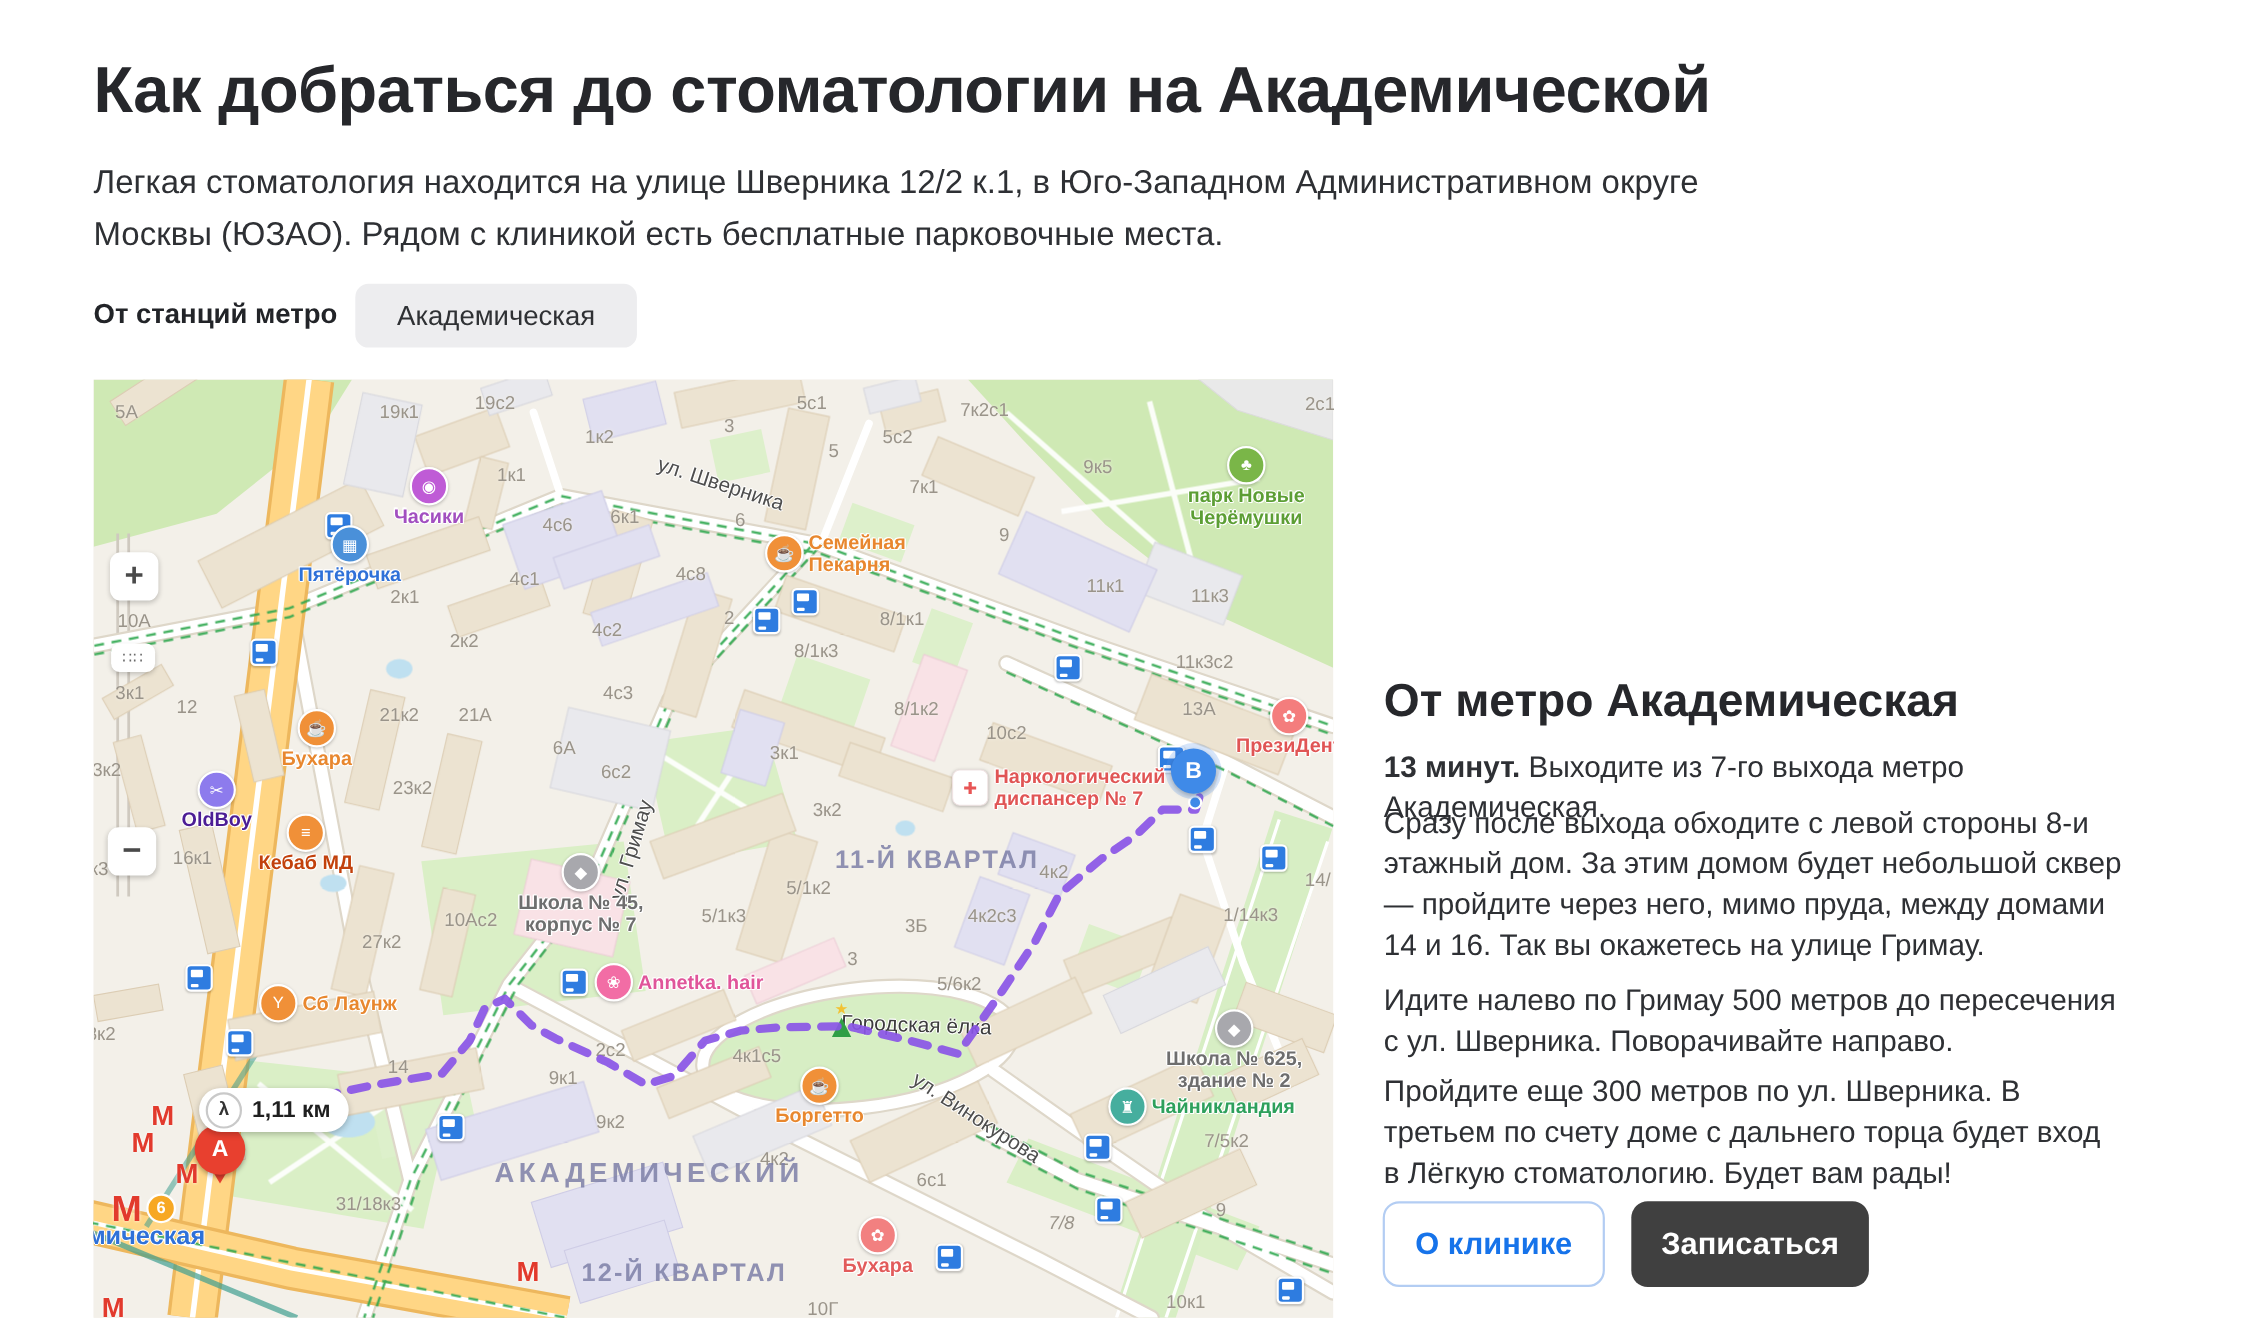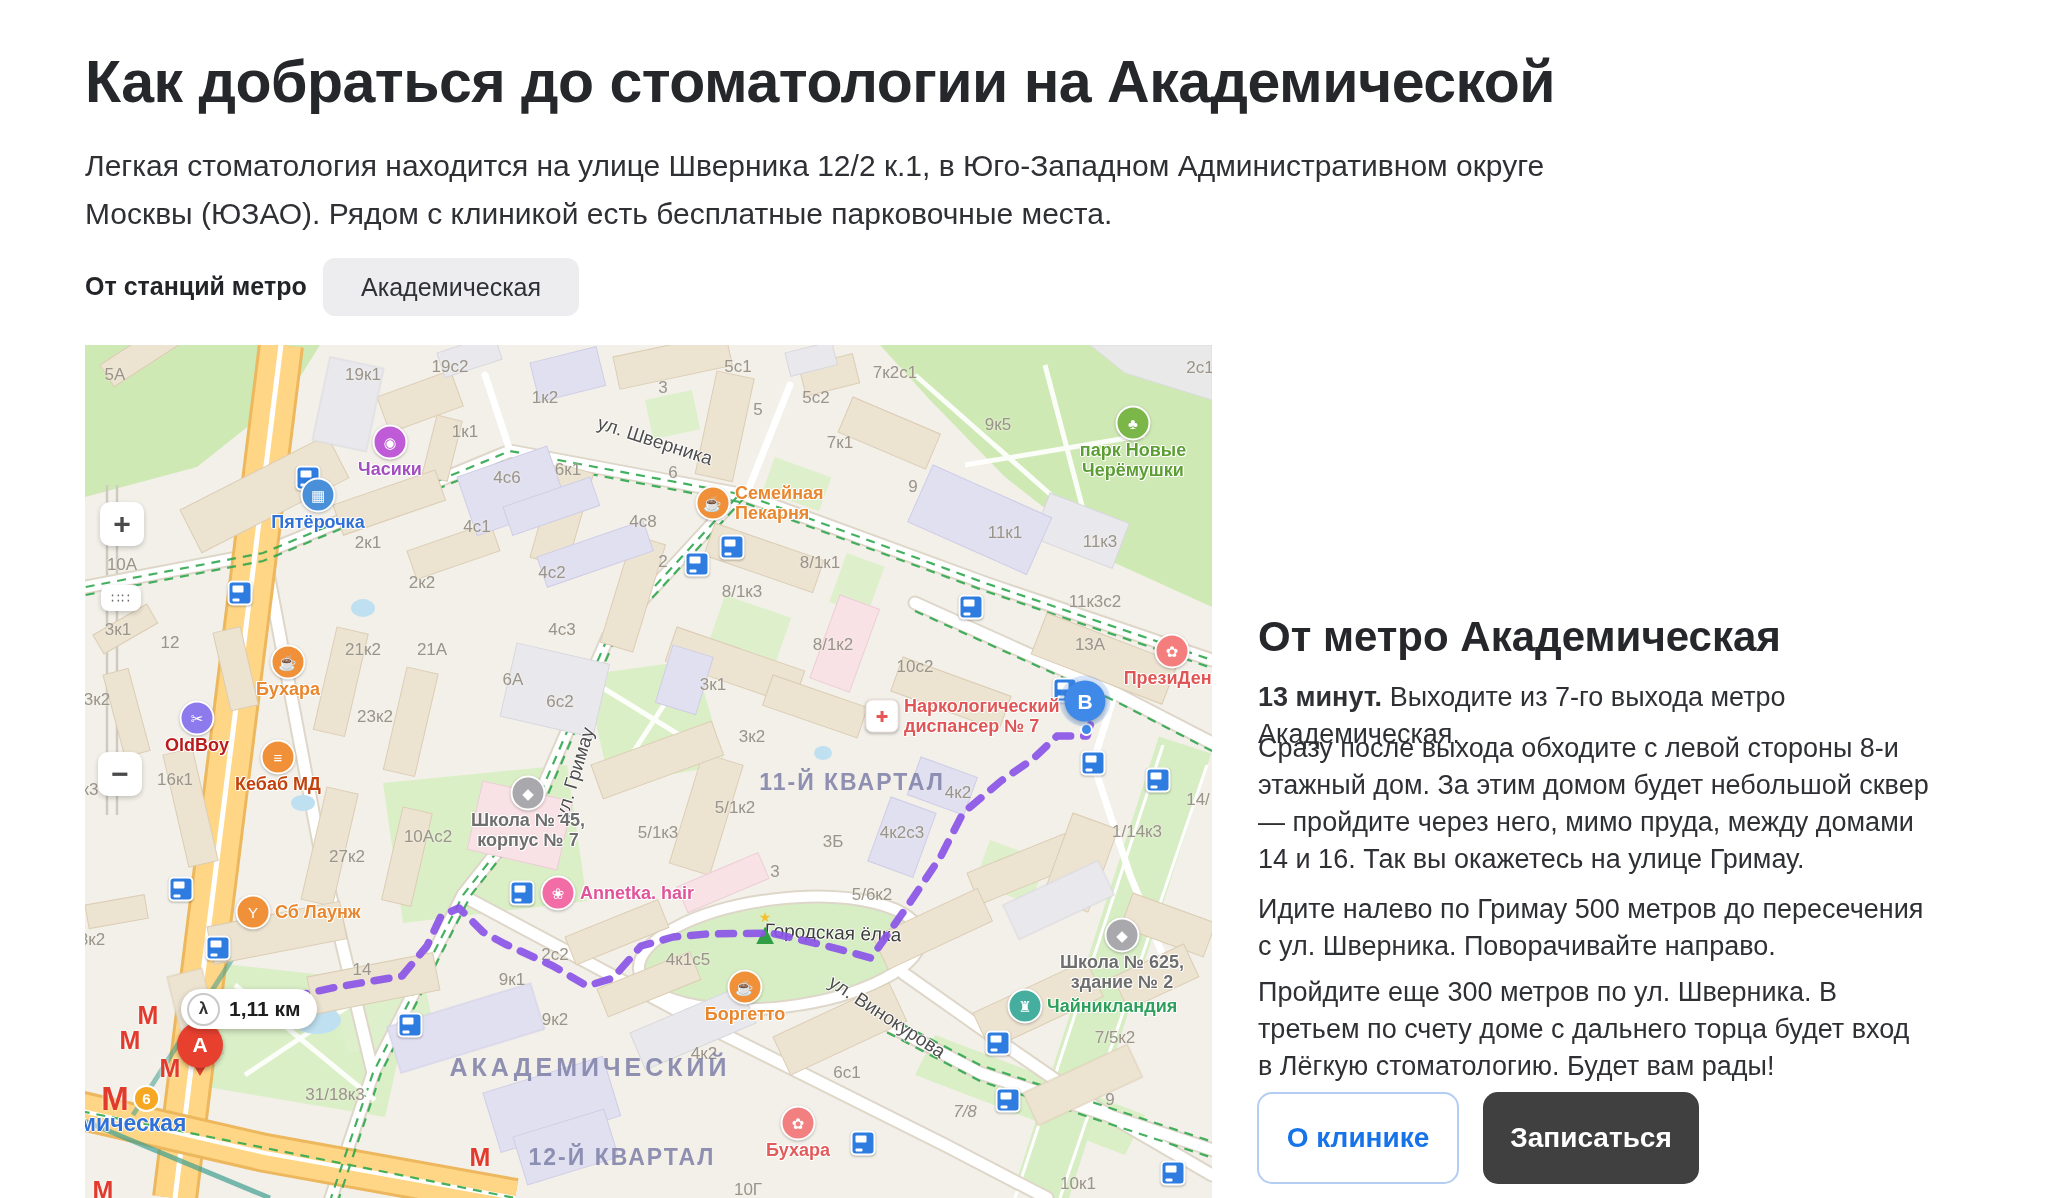--- a/index.html
+++ b/index.html
@@ -63,21 +63,21 @@
     box-shadow:0 2px 5px rgba(0,0,0,.2);color:#4a4a4a;font-size:30px;font-weight:700;display:flex;
     align-items:center;justify-content:center;cursor:pointer;font-family:inherit;}
   .mapbtn.plus{left:15px;top:157px;}
   .mapbtn.minus{left:13px;top:407px;}
   .mapbtn.ruler{left:16px;top:240px;width:40px;height:26px;border-radius:8px;font-size:14px;font-weight:400;
     color:#6a6a6a;letter-spacing:1px;}
   
   .dir-heading{position:absolute;left:1258px;top:578px;font-size:42px;font-weight:700;color:#26272b;}
   .dir-p{position:absolute;left:1258px;width:672px;font-size:27px;line-height:37px;color:#2e3034;}
   .dir-p b{font-weight:700;}
-  .btn{position:absolute;top:1092px;height:92px;border-radius:15px;font-size:28px;font-weight:700;
+  .btn{position:absolute;top:1092px;height:78px;border-radius:15px;font-size:28px;font-weight:700;
     display:flex;align-items:center;justify-content:center;cursor:pointer;font-family:inherit;}
   .btn-about{left:1257px;width:202px;background:#fff;border:2px solid #b3cdf3;color:#1673ea;}
   .btn-signup{left:1483px;width:216px;background:#404040;border:none;color:#fff;}
 </style>
 </head>
 <body>
 
 <h1 class="page-title">Как добраться до стоматологии на Академической</h1>
 <p class="intro">Легкая стоматология находится на улице Шверника 12/2 к.1, в Юго-Западном Административном округе Москвы (ЮЗАО). Рядом с клиникой есть бесплатные парковочные места.</p>
 <div class="tabs-label">От станций метро</div>
@@ -268,21 +268,21 @@
       <span class="map-bl" style="position: absolute; left: 337px; top: 238px;">2к2</span>
       <span class="map-bl" style="position: absolute; left: 37px; top: 220px;">10А</span>
       <span class="map-bl" style="position: absolute; left: 33px; top: 285px;">3к1</span>
       <span class="map-bl" style="position: absolute; left: 85px; top: 298px;">12</span>
       <span class="map-bl" style="position: absolute; left: 12px; top: 355px;">3к2</span>
       <span class="map-bl" style="position: absolute; left: 90px; top: 435px;">16к1</span>
       <span class="map-bl" style="position: absolute; left: 5px; top: 445px;">к3</span>
       <span class="map-bl" style="position: absolute; left: 483px; top: 125px;">6к1</span>
       <span class="map-bl" style="position: absolute; left: 422px; top: 133px;">4с6</span>
       <span class="map-bl" style="position: absolute; left: 588px; top: 128px;">6</span>
-      <span class="map-bl" style="position: absolute; left: 558px; top: 177px;">4с8</span>
+      <span class="map-bl" style="position: absolute; left: 543px; top: 177px;">4с8</span>
       <span class="map-bl" style="position: absolute; left: 467px; top: 228px;">4с2</span>
       <span class="map-bl" style="position: absolute; left: 578px; top: 217px;">2</span>
       <span class="map-bl" style="position: absolute; left: 735px; top: 218px;">8/1к1</span>
       <span class="map-bl" style="position: absolute; left: 657px; top: 247px;">8/1к3</span>
       <span class="map-bl" style="position: absolute; left: 477px; top: 285px;">4с3</span>
       <span class="map-bl" style="position: absolute; left: 748px; top: 300px;">8/1к2</span>
       <span class="map-bl" style="position: absolute; left: 830px; top: 322px;">10с2</span>
       <span class="map-bl" style="position: absolute; left: 278px; top: 305px;">21к2</span>
       <span class="map-bl" style="position: absolute; left: 347px; top: 305px;">21А</span>
       <span class="map-bl" style="position: absolute; left: 290px; top: 372px;">23к2</span>
@@ -340,21 +340,21 @@
         <span class="ic" style="background: rgb(240, 144, 56);">☕</span>
         <span class="lb" style="color: rgb(232, 135, 46);">Семейная
 Пекарня</span>
       </div>
       <div class="poi" style="position: absolute; left: 203px; top: 317px;">
         <span class="ic" style="background: rgb(240, 144, 56);">☕</span>
         <span class="lb" style="color: rgb(232, 135, 46);">Бухара</span>
       </div>
       <div class="poi" style="position: absolute; left: 112px; top: 373px;">
         <span class="ic" style="background: rgb(141, 123, 237);">✂</span>
-        <span class="lb" style="color: #b91c1c;">OldBoy</span>
+        <span class="lb" style="color: #4c1d95;">OldBoy</span>
       </div>
       <div class="poi" style="position: absolute; left: 193px; top: 412px;">
         <span class="ic" style="background: rgb(240, 144, 56);">≡</span>
         <span class="lb" style="color: #c2410c;">Кебаб МД</span>
       </div>
       <div class="poi side-right" style="position: absolute; left: 168px; top: 567px;">
         <span class="ic" style="background: rgb(240, 144, 56);">Y</span>
         <span class="lb" style="color: rgb(232, 135, 46);">Сб Лаунж</span>
       </div>
       <div class="poi side-right" style="position: absolute; left: 797px; top: 371px;">

